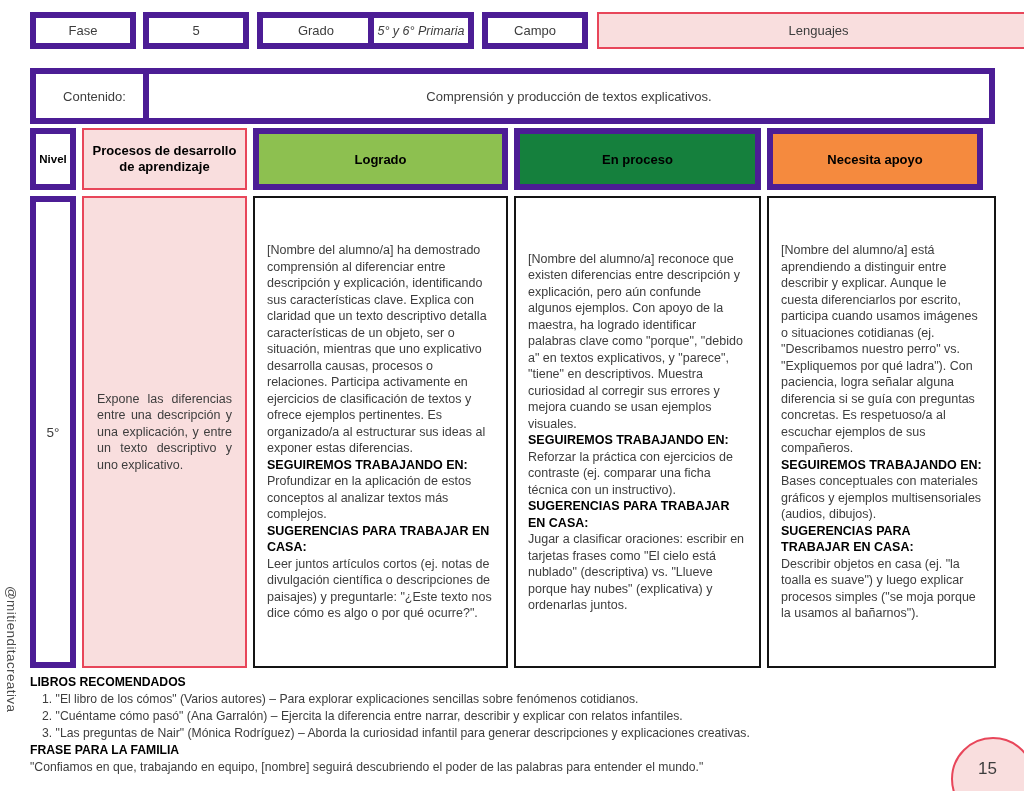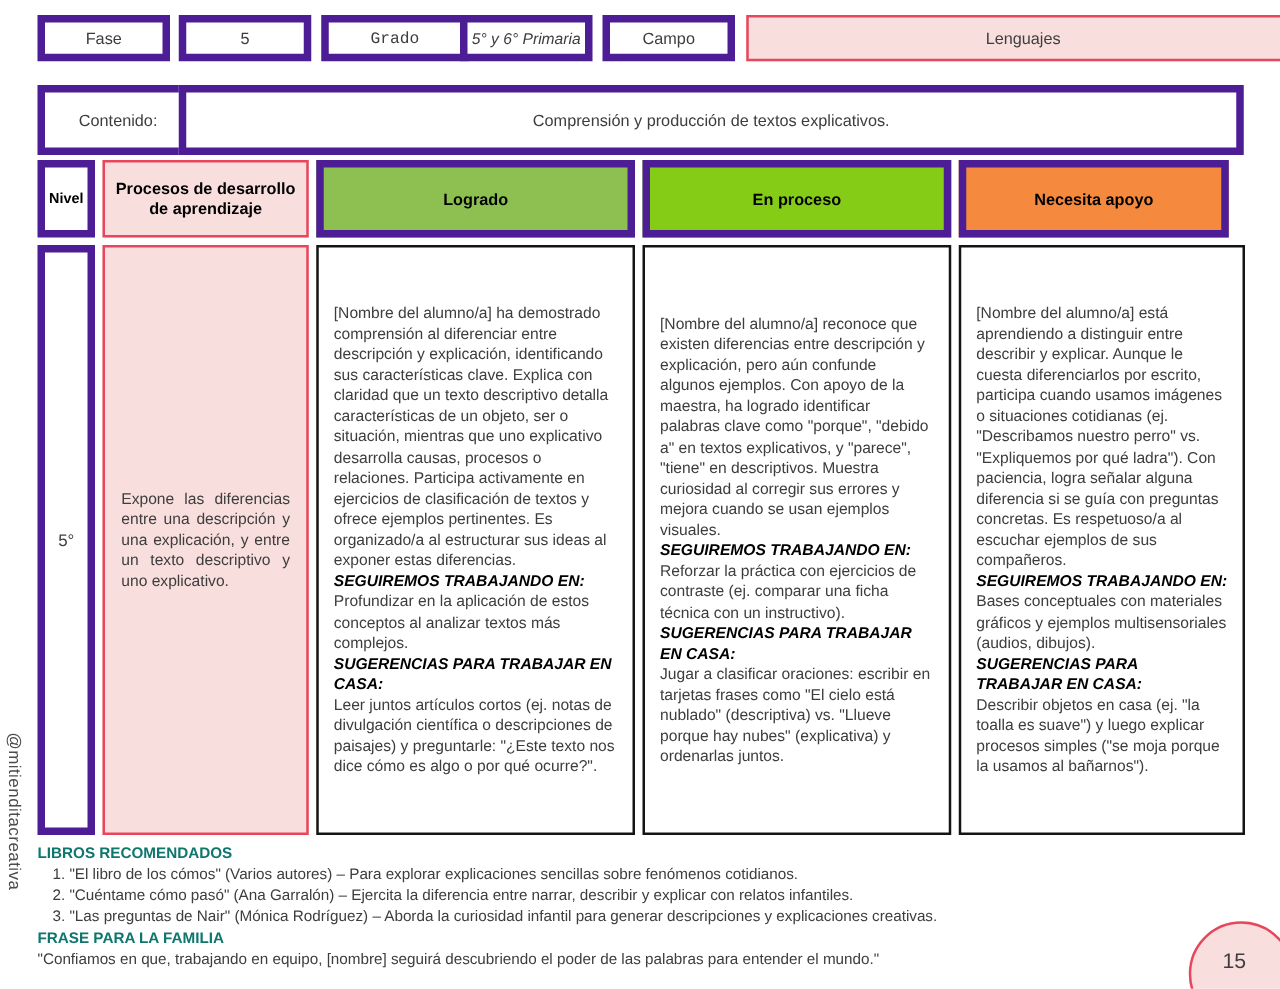--- a/index.html
+++ b/index.html
@@ -14,21 +14,21 @@
   .box{
     border:6px solid #4c1d95;background:#fff;
     display:flex;align-items:center;justify-content:center;
     text-align:center;font-size:13px;color:#3d3d3d;
   }
   .box.pinkbox{border:2.5px solid #e8465a;background:#f9dede;}
   
   .meta{top:12px;height:37px;}
   .m0{left:30px;width:106px;}
   .m1{left:143px;width:106px;}
-  .m2{left:257px;width:118px;font-family:Liberation Mono, monospace;}
+  .m2{left:257px;width:118px;}
   .m3{left:368px;width:106px;font-size:12.5px;font-style:italic;}
   .m4{left:482px;width:106px;}
   .m5{left:597px;width:443px;}
   
   .crow{top:68px;height:56px;}
   .c0{left:30px;width:129px;}
   .c1{left:143px;width:852px;}
   
   .th{top:128px;height:62px;font-weight:bold;color:#000;padding:3px;}
   .h-nivel{left:30px;width:46px;font-size:11.5px;}
@@ -43,24 +43,24 @@
   .b-procesos .cellflow{text-align:justify;}
   .bigcell{
     background:#fff;border:2.5px solid #141414;
     display:flex;flex-direction:column;justify-content:center;
     padding:11px 12px;text-align:left;
   }
   .b-logrado{left:253px;width:255px;}
   .b-enproceso{left:514px;width:247px;}
   .b-necesita{left:767px;width:229px;}
   .cellflow{font-size:12.5px;line-height:16.5px;color:#3d3d3d;}
-  .seg-bold{font-weight:bold;color:#000;font-style:italic;}
+  .seg-bold{font-weight:bold;color:#000;}
   
   .footer{left:30px;top:674px;width:950px;font-size:12.2px;line-height:17px;color:#3d3d3d;}
-  .f-title{font-weight:bold;color:#0f766e;}
+  .f-title{font-weight:bold;color:#000000;}
   .book-line{padding-left:12px;}
   
   .watermark{
     left:4px;top:586px;writing-mode:vertical-rl;text-orientation:mixed;
     font-size:13.5px;color:#4b4b4b;letter-spacing:0.4px;white-space:nowrap;
   }
   
   .page-circle{
     left:951px;top:737px;width:84px;height:84px;border-radius:50%;
     background:#f9dede;border:2.5px solid #e8465a;
@@ -76,21 +76,21 @@
 <div class="abs box meta m3">5° y 6° Primaria</div>
 <div class="abs box meta m4">Campo</div>
 <div class="abs box meta m5 pinkbox">Lenguajes</div>
 
 <div class="abs box crow c0">Contenido:</div>
 <div class="abs box crow c1">Comprensión y producción de textos explicativos.</div>
 
 <div class="abs box th h-nivel">Nivel</div>
 <div class="abs box th h-procesos pinkbox">Procesos de desarrollo de aprendizaje</div>
 <div class="abs box th h-logrado" style="background-color: rgb(141, 192, 80);">Logrado</div>
-<div class="abs box th h-enproceso" style="background-color: #84cc16;">En proceso</div>
+<div class="abs box th h-enproceso" style="background-color: #15803d;">En proceso</div>
 <div class="abs box th h-necesita" style="background-color: rgb(245, 138, 62);">Necesita apoyo</div>
 
 <div class="abs box tb b-nivel">5°</div>
 <div class="abs box tb b-procesos pinkbox">
   <div class="cellflow">Expone las diferencias entre una descripción y una explicación, y entre un texto descriptivo y uno explicativo.</div>
 </div>
 <div class="abs tb bigcell b-logrado">
   <div class="cellflow">
       <div class="seg">[Nombre del alumno/a] ha demostrado comprensión al diferenciar entre descripción y explicación, identificando sus características clave. Explica con claridad que un texto descriptivo detalla características de un objeto, ser o situación, mientras que uno explicativo desarrolla causas, procesos o relaciones. Participa activamente en ejercicios de clasificación de textos y ofrece ejemplos pertinentes. Es organizado/a al estructurar sus ideas al exponer estas diferencias.</div>
       <div class="seg seg-bold">SEGUIREMOS TRABAJANDO EN:</div>

